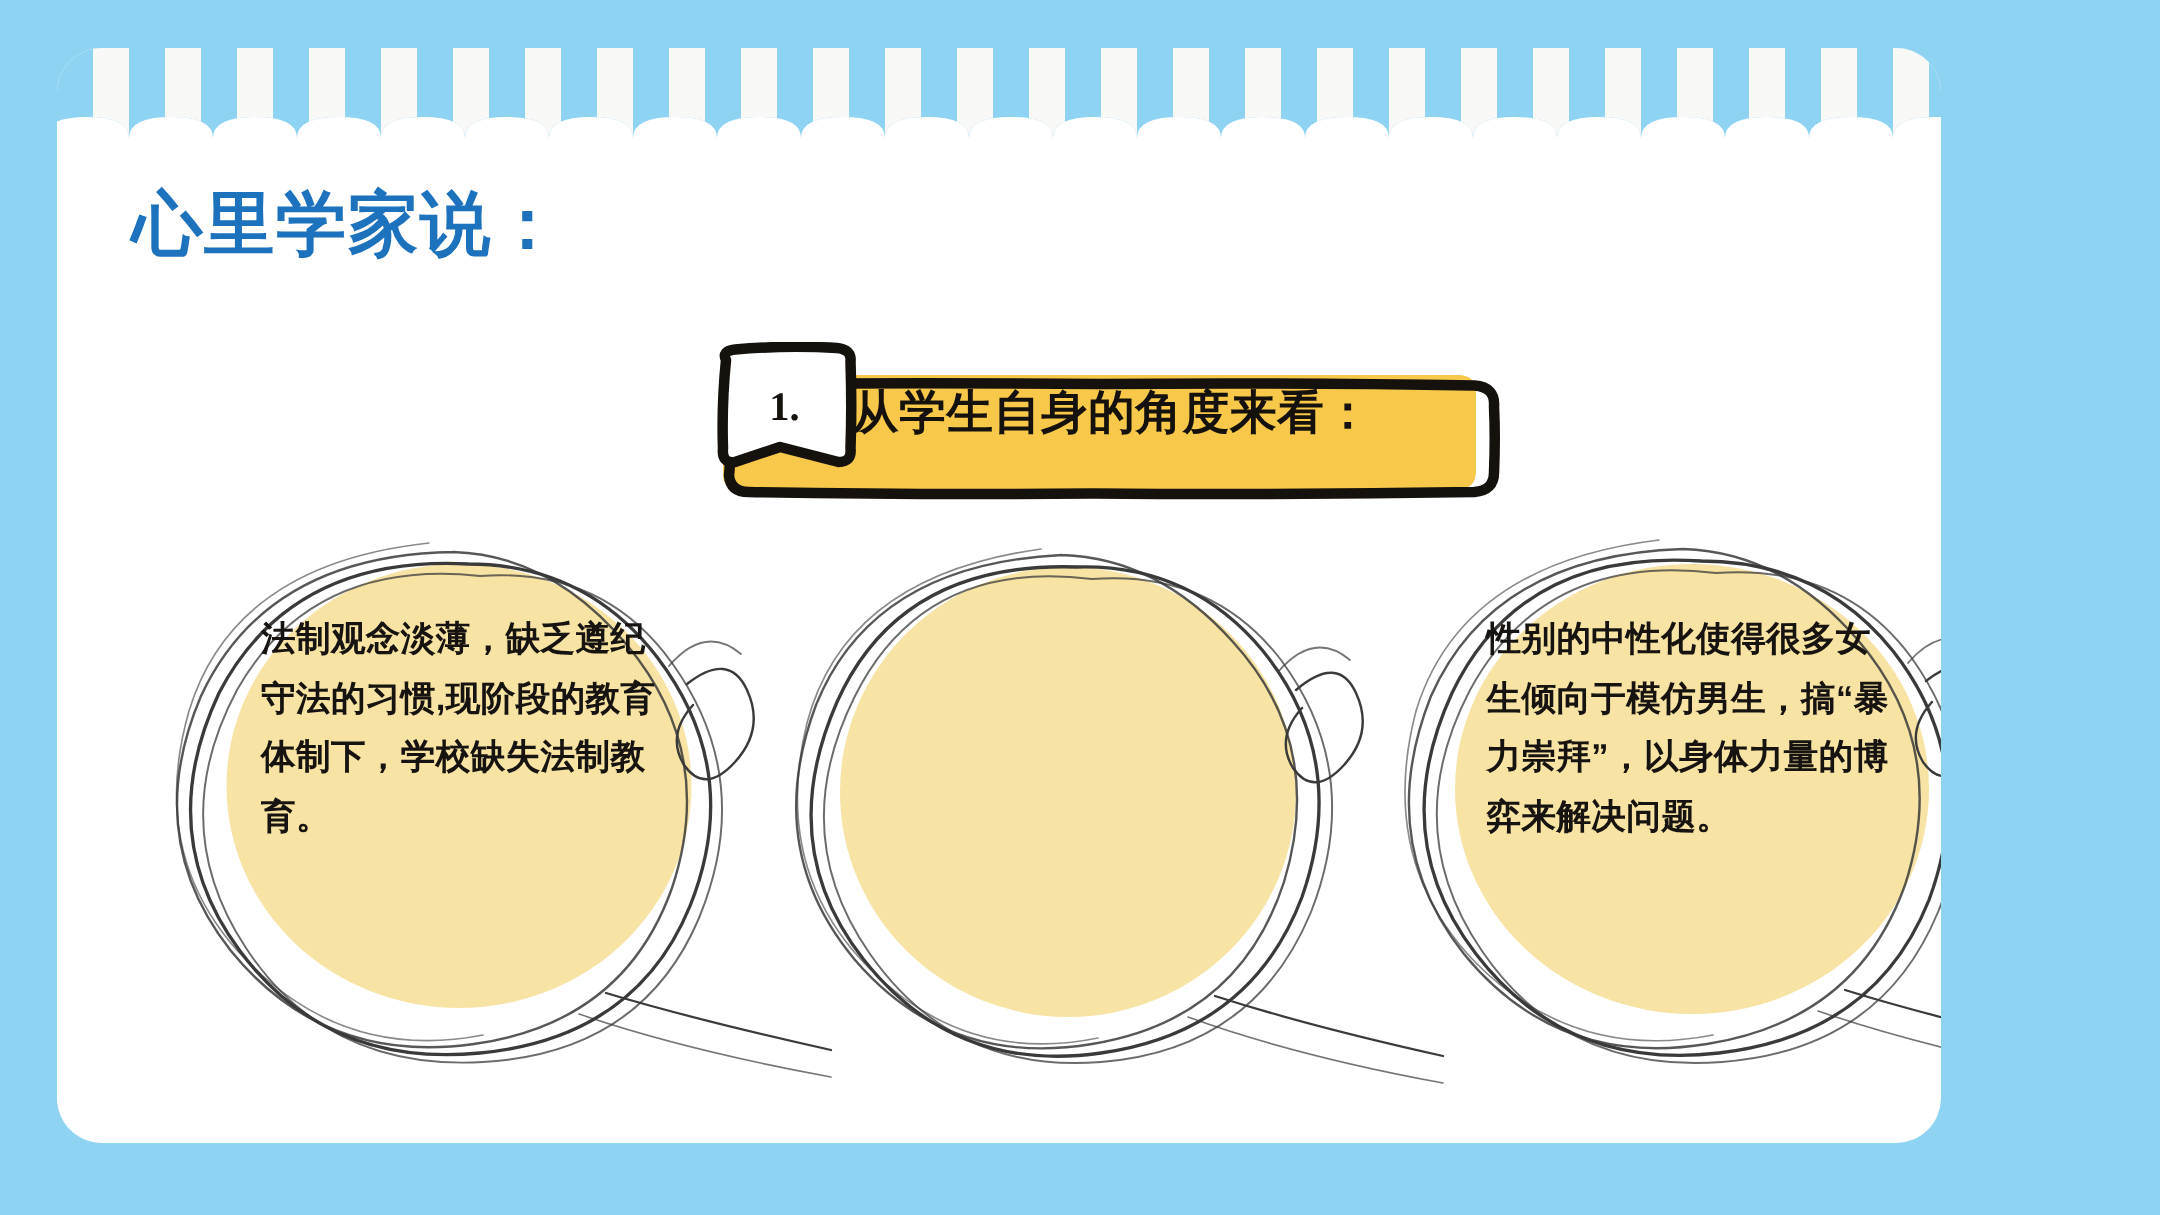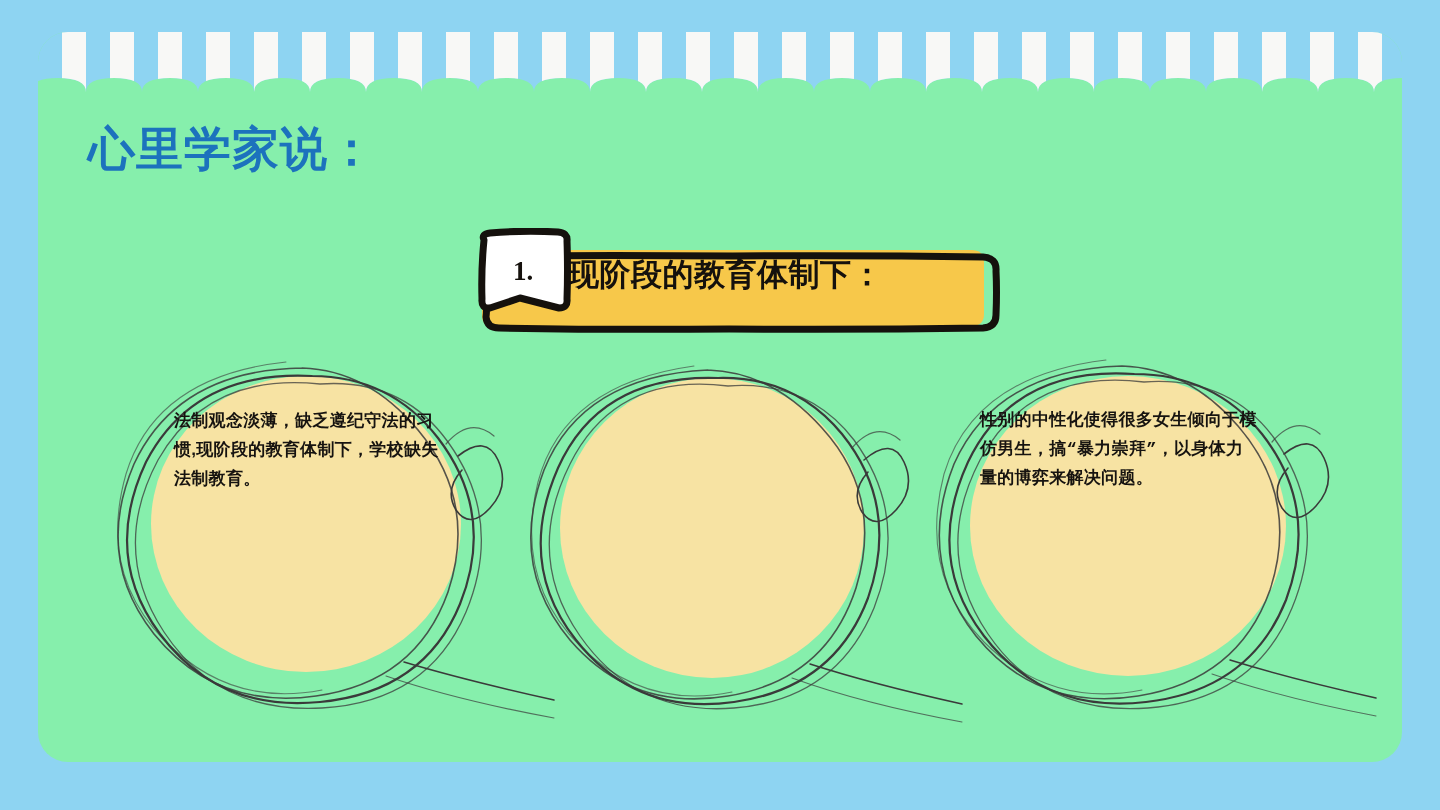--- a/index.html
+++ b/index.html
@@ -20,23 +20,23 @@
     height: 810px;
     background: #8ed4f2;
     overflow: hidden;
   }
 
   
   .card {
     position: absolute;
     left: 38px;
     top: 32px;
-    width: 1364px;
+    width: 1256px;
     height: 730px;
-    background: #86efac;
+    background: #ffffff;
     border-radius: 30px;
     overflow: hidden;
   }
 
   
   .awning {
     position: absolute;
     left: 0;
     top: 0;
     width: 1364px;
@@ -114,29 +114,29 @@
     left: 0;
     top: 0;
     overflow: visible;
   }
 
   .bubble-text {
     position: absolute;
     top: 88px;
     left: 56px;
     width: 272px;
-    font-size: 17px;
+    font-size: 23px;
     font-weight: bold;
     color: #161310;
     line-height: 1.72;
     letter-spacing: 0.3px;
   }
   .bubble-1 .bubble-text { top: 74px; left: 58px; width: 268px; }
   .bubble-2 .bubble-text { top: 104px; left: 52px; width: 262px; }
-  .bubble-3 .bubble-text { top: 74px; left: 42px; width: 278px; font-family: Liberation Mono, monospace; }
+  .bubble-3 .bubble-text { top: 74px; left: 53px; width: 278px; }
 </style>
 </head>
 <body>
 
 <div class="slide">
 
   <div class="card">
 
     <div class="awning">
       <svg width="1364" height="72" viewBox="0 0 1364 72" xmlns="http://www.w3.org/2000/svg">
@@ -203,21 +203,21 @@
         <path d="M18,30 q0,-8 10,-8 H508 q12,0 12,12 V86 q0,12 -12,12 H28 q-10,0 -10,-10 Z" fill="#f7c84a"></path>
 
         <path d="M36,18 q-12,0 -13,11 q-2,20 -1,40 q1,13 0,20 q1,11 13,11
                  q110,2 230,1 q130,1 254,-1 q13,-1 13,-13 q1,-24 0,-44
                  q1,-13 -13,-14 q-120,-2 -250,-1 q-120,-1 -233,0 Z" fill="none" stroke="#15110d" stroke-width="7" stroke-linecap="round"></path>
 
         <path d="M20,12 q-3,-6 6,-7 q34,-3 68,-1 q10,1 9,9 q1,30 0,58
                  q1,9 -8,9 L56,70 L26,80 q-9,1 -8,-9 q-1,-29 2,-59 Z" fill="#ffffff" stroke="#15110d" stroke-width="7" stroke-linejoin="round"></path>
       </svg>
       <div class="banner-number">1.</div>
-      <div class="banner-text">现阶段的教育体制下：</div>
+      <div class="banner-text">从学生自身的角度来看：</div>
     </div>
 
     <div class="circles">
 
       <div class="bubble bubble-1">
         <svg width="460" height="400" viewBox="0 0 460 400" xmlns="http://www.w3.org/2000/svg">
           <ellipse cx="190" cy="192" rx="155" ry="148" fill="#f7e3a3"></ellipse>
           <g fill="none" stroke="#3a3a3a" stroke-linecap="round">
             <path d="M196,44 q-118,-6 -166,86 q-44,94 14,172 q58,78 160,68 q104,-10 140,-98 q36,-90 -22,-166 q-48,-62 -126,-62" stroke-width="2.2"></path>
             <path d="M186,36 q-124,2 -168,96 q-40,94 20,170 q62,76 162,62 q100,-14 132,-104 q30,-90 -30,-162 q-50,-60 -116,-62" stroke-width="1.6" opacity="0.85"></path>

